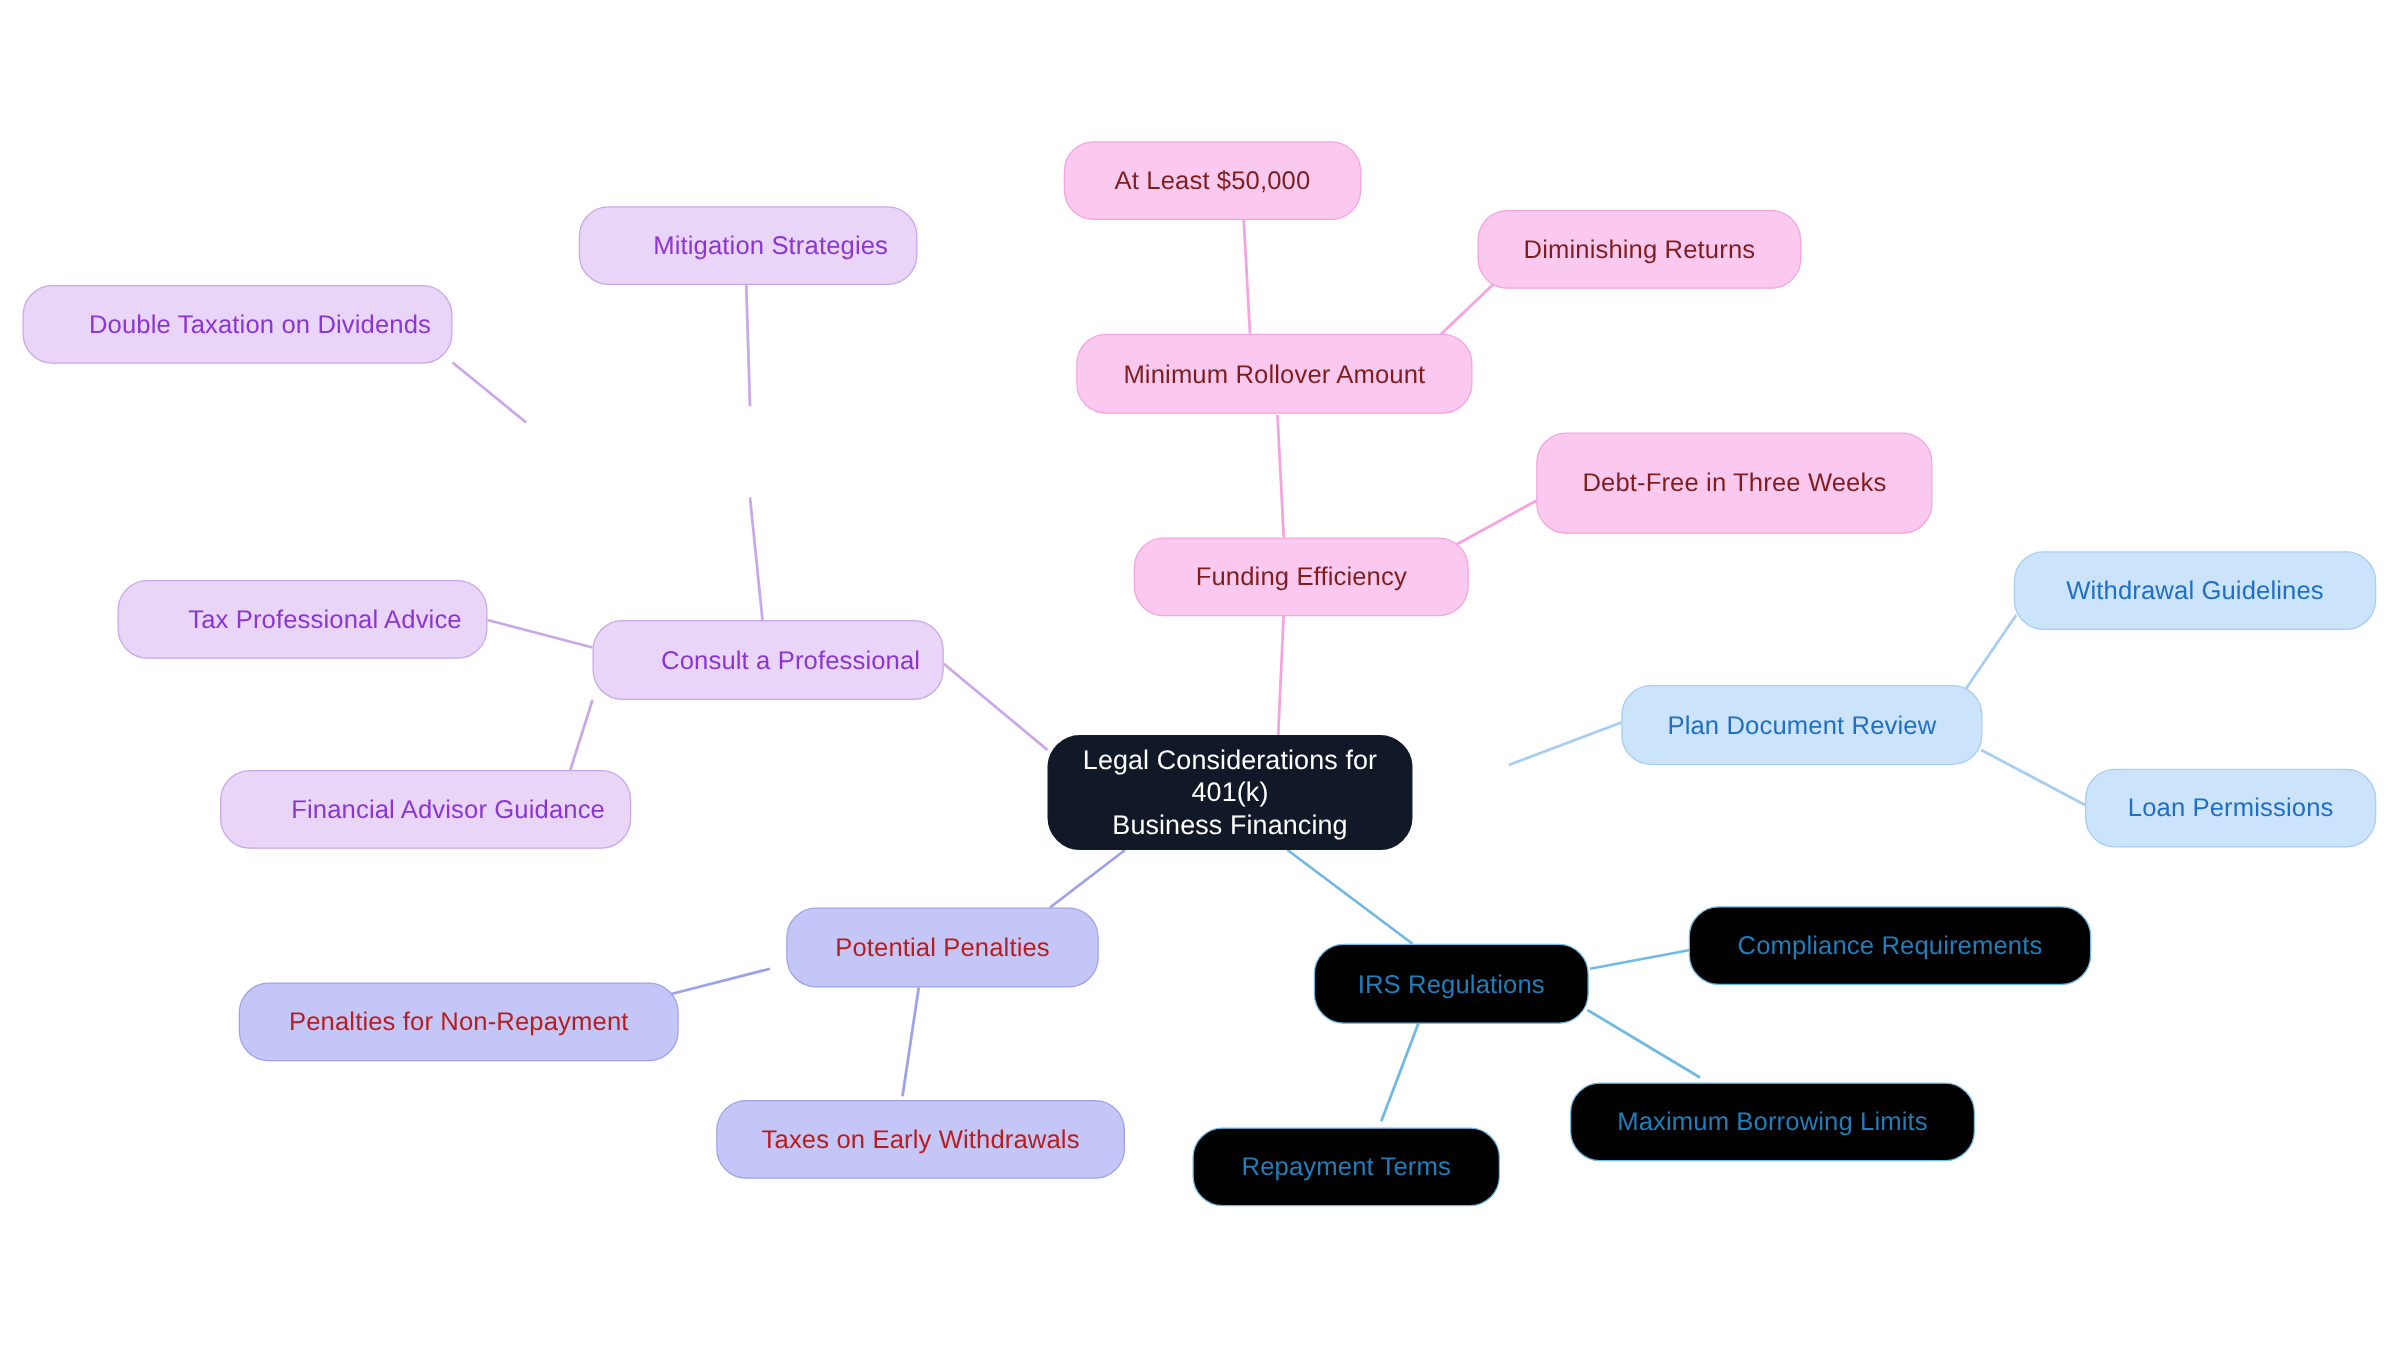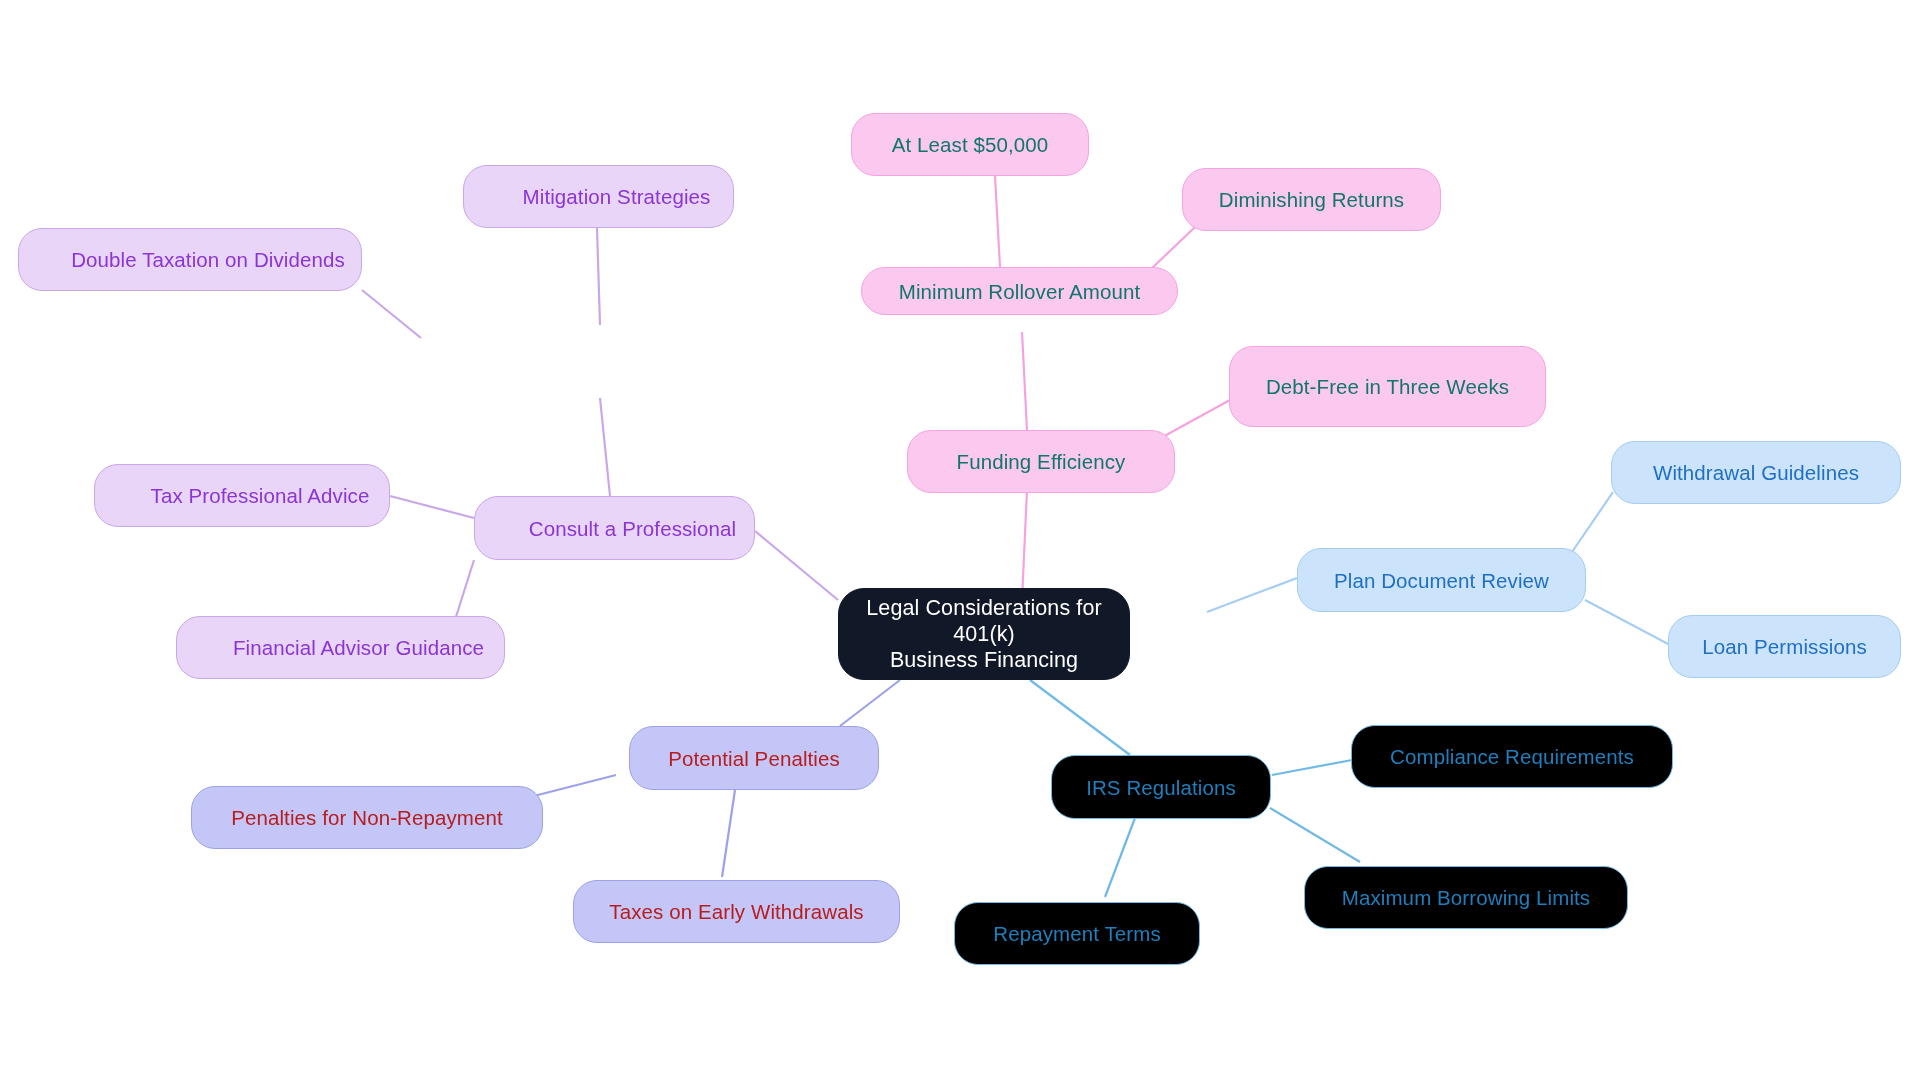--- a/index.html
+++ b/index.html
@@ -46,21 +46,21 @@
     background: #e8d5f7;
     border-color: #c9a7e8;
     color: #8b35d4;
     border-radius: 24px;
     font-size: 20.5px;
     padding-left: 36px;
   }
   .node-pink {
     background: #fbc9ef;
     border-color: #f5a3e0;
-    color: #0f766e;
+    color: #7f1d1d;
     border-radius: 24px;
     font-size: 20.5px;
   }
   .node-lightblue {
     background: #cbe3fb;
     border-color: #a6cdf2;
     color: #1f6fc4;
     border-radius: 24px;
     font-size: 20.5px;
   }
@@ -139,39 +139,39 @@
   <div class="node node-lavender" style="left:18px; top:228px; width:344px; height:63px;">Double Taxation on Dividends</div>
 
   <div class="node node-lavender" style="left:463px; top:165px; width:271px; height:63px;">Mitigation Strategies</div>
 
   <div class="node node-lavender" style="left:94px; top:464px; width:296px; height:63px;">Tax Professional Advice</div>
 
   <div class="node node-lavender" style="left:176px; top:616px; width:329px; height:63px;">Financial Advisor Guidance</div>
 
   <div class="node node-pink" style="left:907px; top:430px; width:268px; height:63px;">Funding Efficiency</div>
 
-  <div class="node node-pink" style="left:861px; top:267px; width:317px; height:48px;">Minimum Rollover Amount</div>
+  <div class="node node-pink" style="left:861px; top:267px; width:317px; height:64px;">Minimum Rollover Amount</div>
 
   <div class="node node-pink" style="left:851px; top:113px; width:238px; height:63px;">At Least $50,000</div>
 
   <div class="node node-pink" style="left:1182px; top:168px; width:259px; height:63px;">Diminishing Returns</div>
 
   <div class="node node-pink" style="left:1229px; top:346px; width:317px; height:81px;">Debt-Free in Three Weeks</div>
 
   <div class="node node-lightblue" style="left:1297px; top:548px; width:289px; height:64px;">Plan Document Review</div>
 
   <div class="node node-lightblue" style="left:1611px; top:441px; width:290px; height:63px;">Withdrawal Guidelines</div>
 
   <div class="node node-lightblue" style="left:1668px; top:615px; width:233px; height:63px;">Loan Permissions</div>
 
   <div class="node node-cyan" style="left:1051px; top:755px; width:220px; height:64px;">IRS Regulations</div>
 
   <div class="node node-cyan" style="left:1351px; top:725px; width:322px; height:63px;">Compliance Requirements</div>
 
-  <div class="node node-cyan" style="left:1256px; top:866px; width:324px; height:63px;margin-left:48px;">Maximum Borrowing Limits</div>
+  <div class="node node-cyan" style="left:1256px; top:866px; width:324px; height:63px;">Maximum Borrowing Limits</div>
 
   <div class="node node-cyan" style="left:954px; top:902px; width:246px; height:63px;">Repayment Terms</div>
 
   <div class="node node-indigo" style="left:615px; top:726px; width:250px; height:64px;">Potential Penalties</div>
 
   <div class="node node-indigo" style="left:177px; top:786px; width:352px; height:63px;">Penalties for Non-Repayment</div>
 
   <div class="node node-indigo" style="left:559px; top:880px; width:327px; height:63px;">Taxes on Early Withdrawals</div>
 
 </div>

